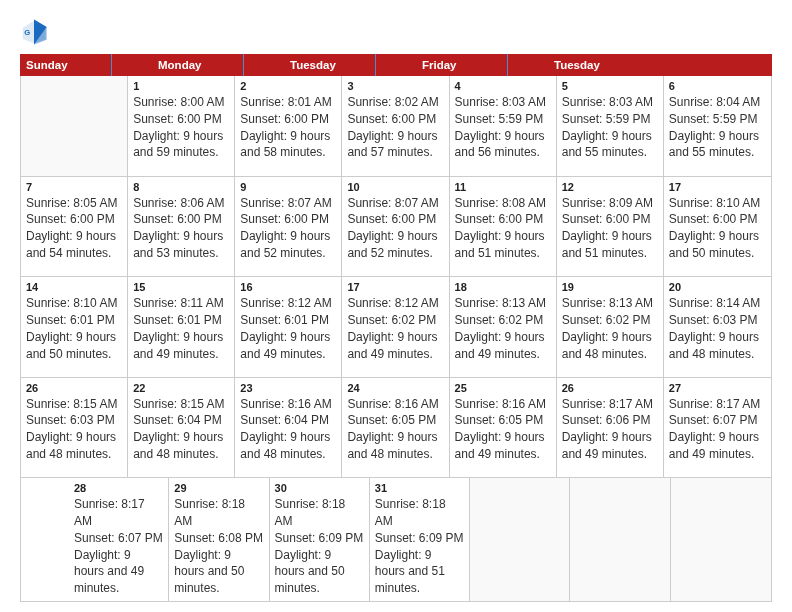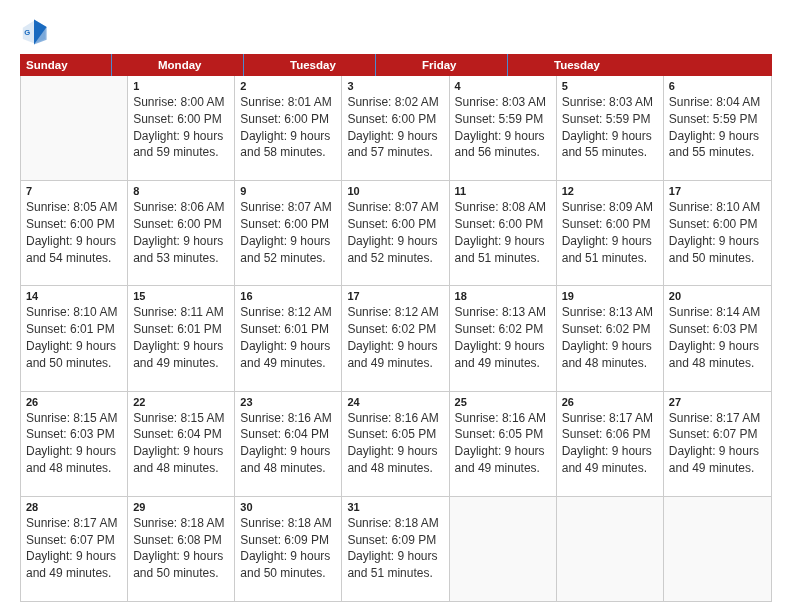--- a/index.html
+++ b/index.html
@@ -81,21 +81,21 @@
       border-left: 1px solid #ccc;
       border-right: 1px solid #ccc;
       border-bottom: 1px solid #ccc;
     }
     .cal-row {
       display: grid;
       grid-template-columns: repeat(7, 1fr);
       flex: 1;
       border-bottom: 1px solid #ccc;
     }
-    .cal-row:last-child { border-bottom: none; }
+    .cal-row:last-child { border-bottom: none; margin-left: 48px; }
     .cal-cell {
       border-right: 1px solid #ccc;
       padding: 4px 5px;
       font-size: 9px;
       color: #333;
       vertical-align: top;
       min-height: 0;
     }
     .cal-cell:last-child { border-right: none; }
     .cal-cell.empty { background: #f9f9f9; }

